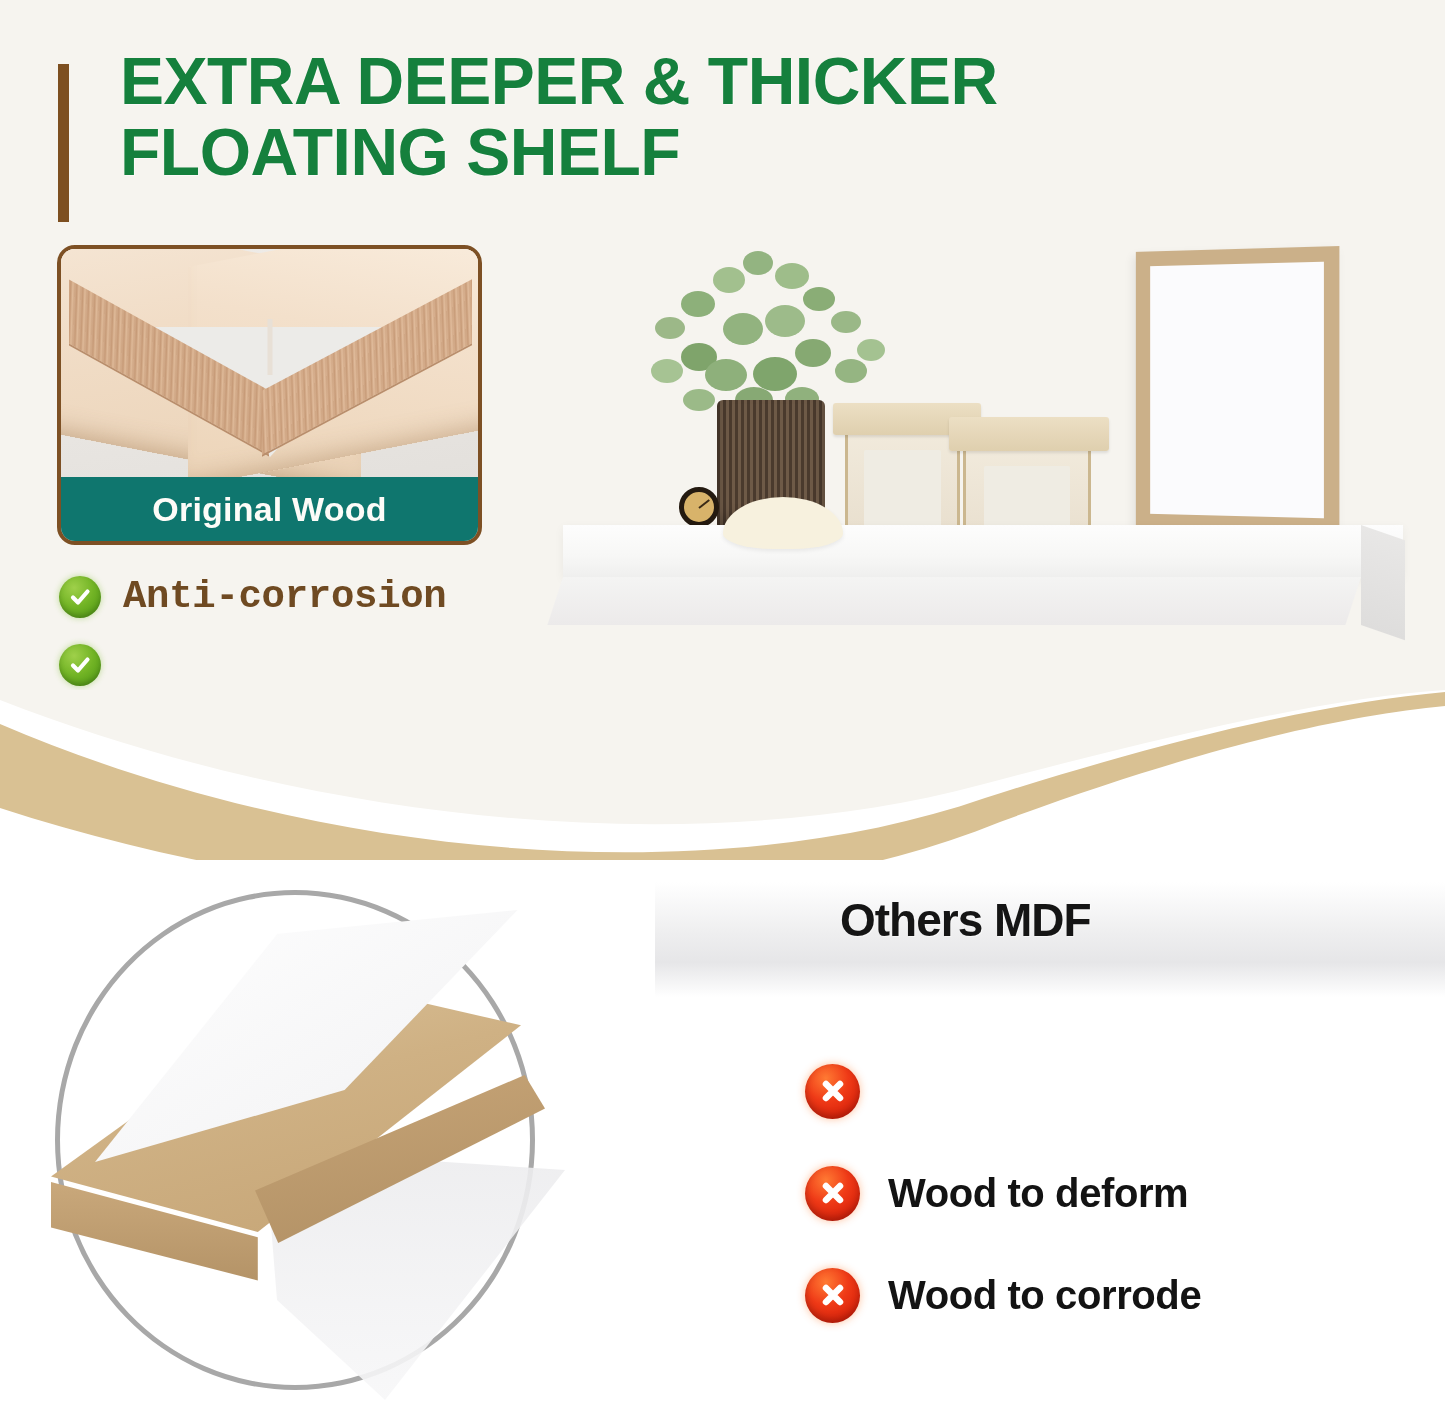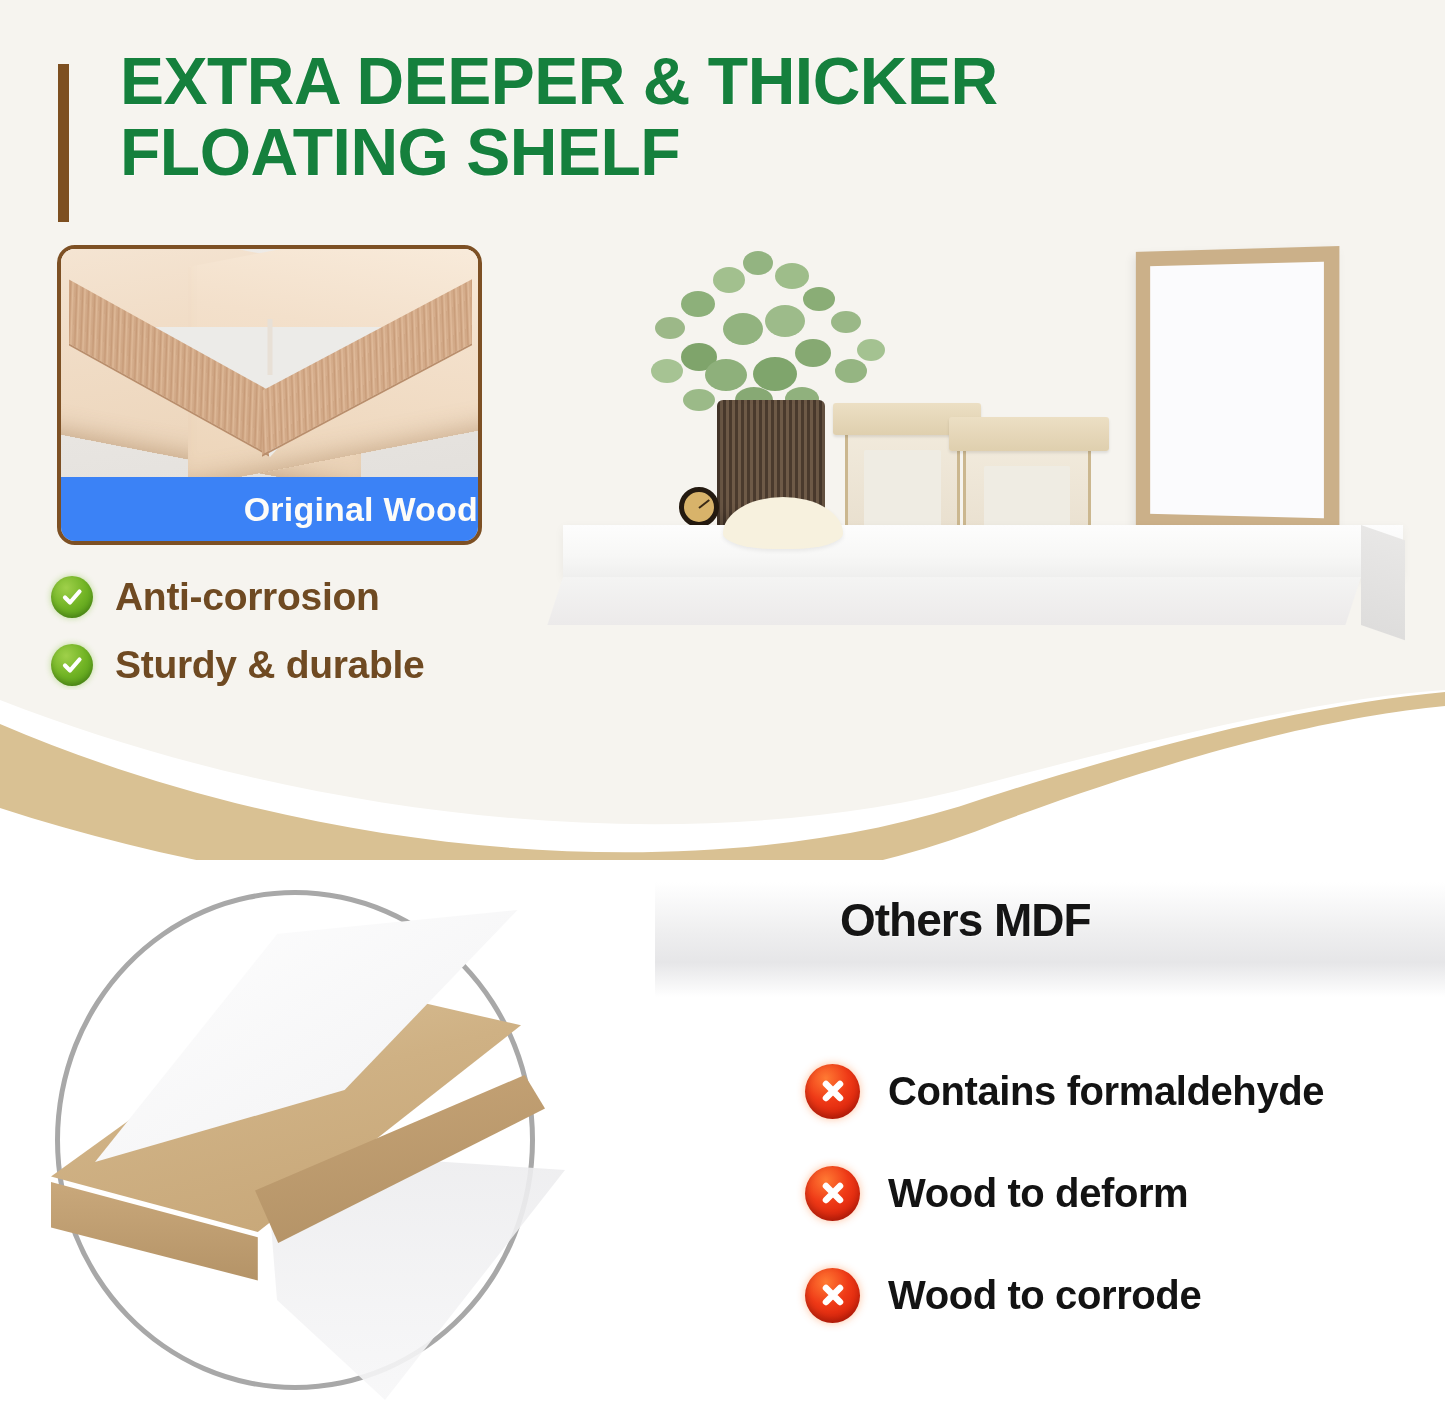--- a/index.html
+++ b/index.html
@@ -135,38 +135,39 @@
     left: 50%; top: 70px;
     transform: translateX(-50%);
     width: 5px; height: 56px;
     background: #e8e0d6;
   }
   .wood-banner {
     position: absolute;
     left: 0; bottom: 0;
     width: 100%;
     height: 64px;
-    background: #3b82f6;
+    background: #0f766e;
     display: flex;
     align-items: center;
-    justify-content: flex-end;
+    justify-content: center;
   }
   .wood-banner-label {
     color: #fdfcf8;
     font-size: 34px;
     font-weight: bold;
     letter-spacing: 0.2px;
   }
 
   
   .feature-list {
     position: absolute;
-    left: 51px;
+    left: 59px;
     top: 573px;
     width: 620px;
+    font-family: Liberation Mono, monospace;
   }
   .feature-item {
     display: flex;
     align-items: center;
     height: 48px;
     margin-bottom: 20px;
   }
   .check-icon {
     width: 42px; height: 42px;
     flex: 0 0 42px;
@@ -469,21 +470,20 @@
         </span>
         <span class="feature-label">Anti-corrosion</span>
       </div>
 
       <div class="feature-item">
         <span class="check-icon">
           <svg width="24" height="24" viewBox="0 0 24 24">
               <path d="M5 12.5 L10 17.5 L19.5 6.5" stroke="#ffffff" stroke-width="4.2" fill="none" stroke-linecap="round" stroke-linejoin="round"></path>
             </svg>
         </span>
-        <span class="feature-label">Sturdy &amp; durable</span>
       </div>
 
       <div class="feature-item">
         <span class="check-icon">
           <svg width="24" height="24" viewBox="0 0 24 24">
               <path d="M5 12.5 L10 17.5 L19.5 6.5" stroke="#ffffff" stroke-width="4.2" fill="none" stroke-linecap="round" stroke-linejoin="round"></path>
             </svg>
         </span>
         <span class="feature-label">Natural wood smell</span>
       </div>
@@ -562,21 +562,20 @@
     <h2 class="mdf-title">Others MDF</h2>
 
     <div class="con-list">
 
       <div class="con-item">
         <span class="x-icon">
           <svg width="30" height="30" viewBox="0 0 30 30">
               <path d="M8 8 L22 22 M22 8 L8 22" stroke="#ffffff" stroke-width="6.5" stroke-linecap="round"></path>
             </svg>
         </span>
-        <span class="con-label">Contains formaldehyde</span>
       </div>
 
       <div class="con-item">
         <span class="x-icon">
           <svg width="30" height="30" viewBox="0 0 30 30">
               <path d="M8 8 L22 22 M22 8 L8 22" stroke="#ffffff" stroke-width="6.5" stroke-linecap="round"></path>
             </svg>
         </span>
         <span class="con-label">Wood to deform</span>
       </div>

